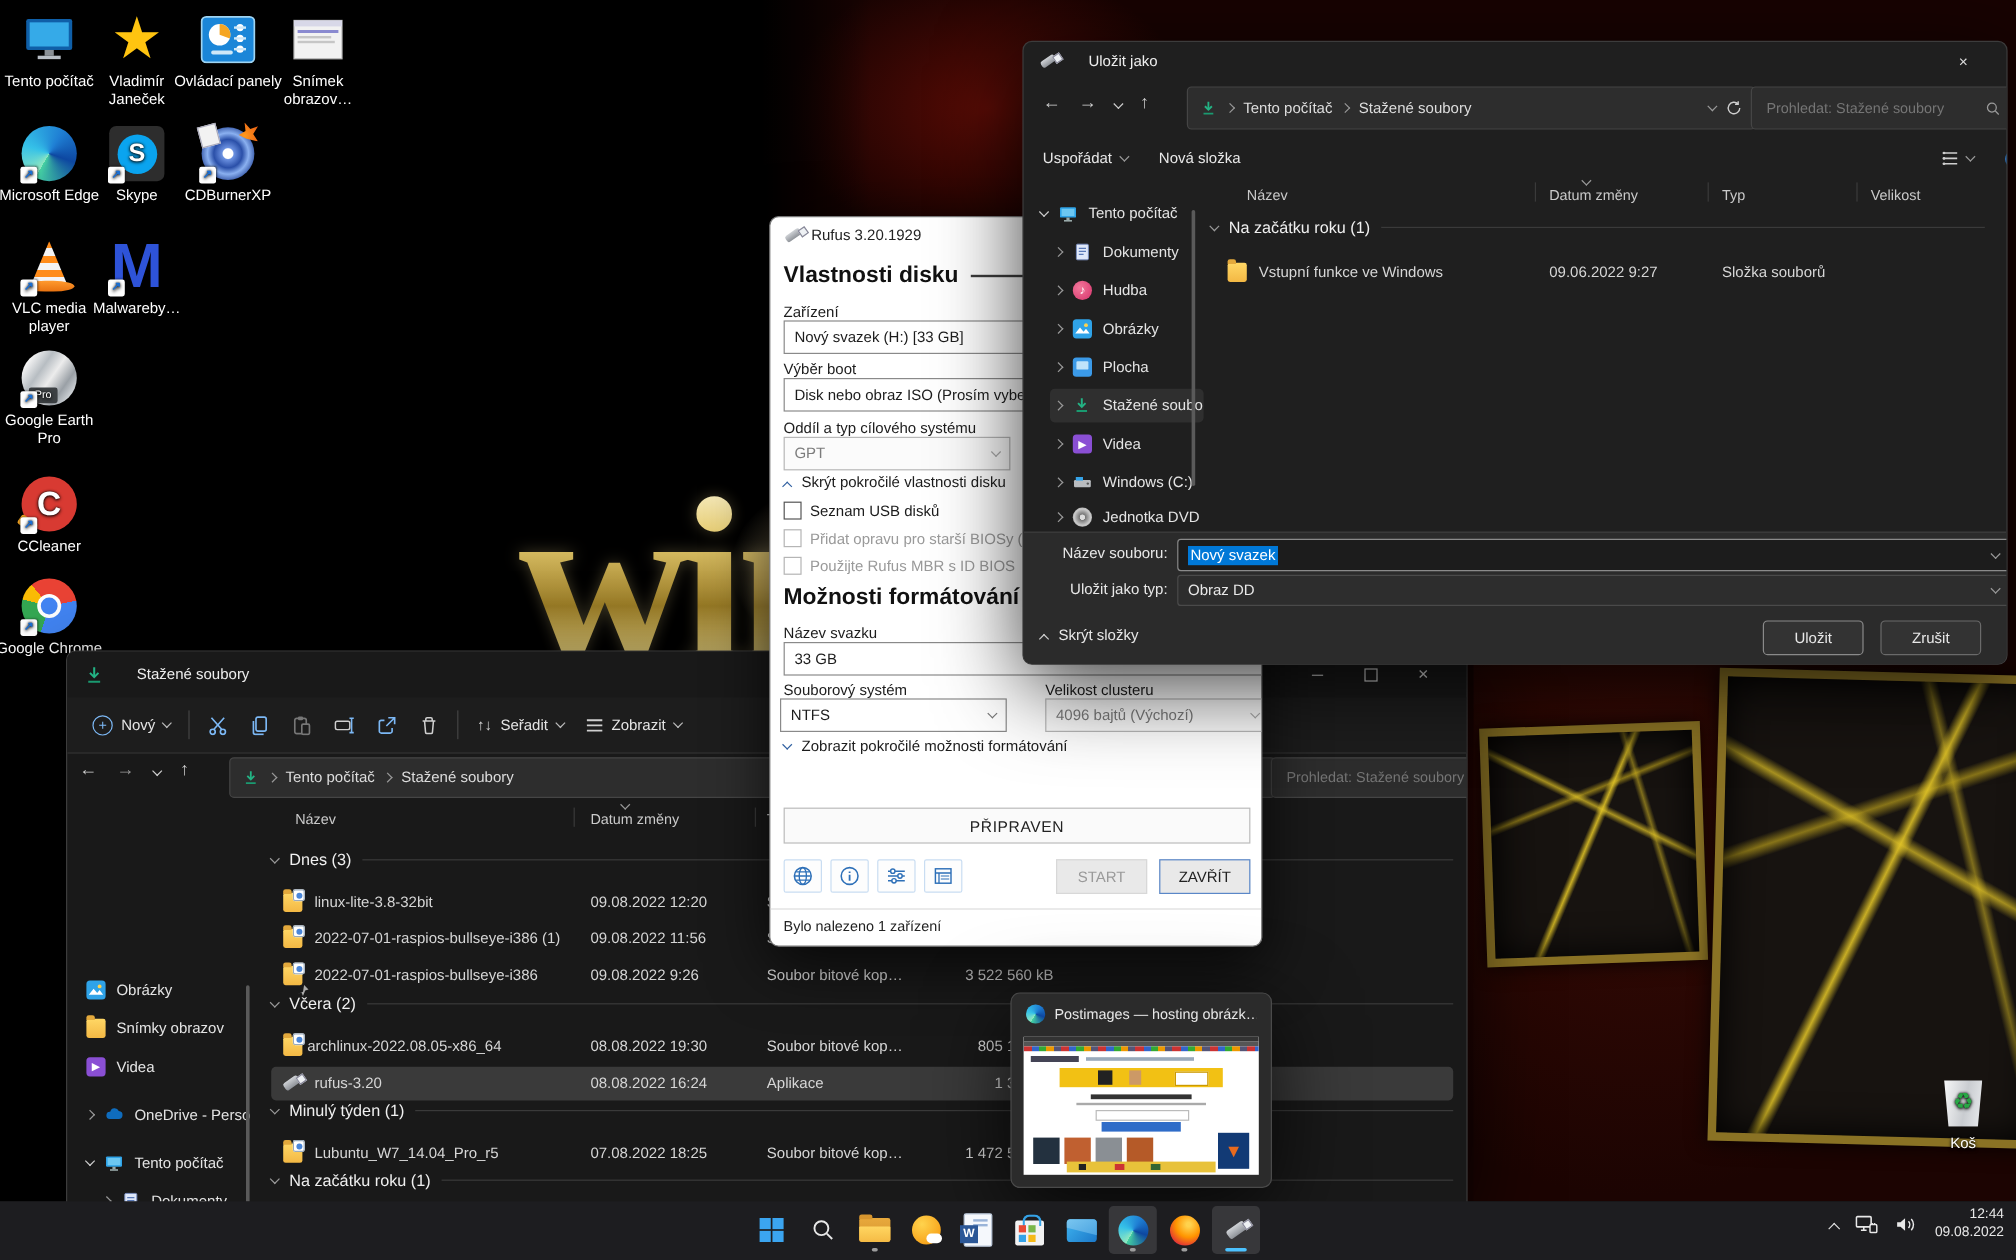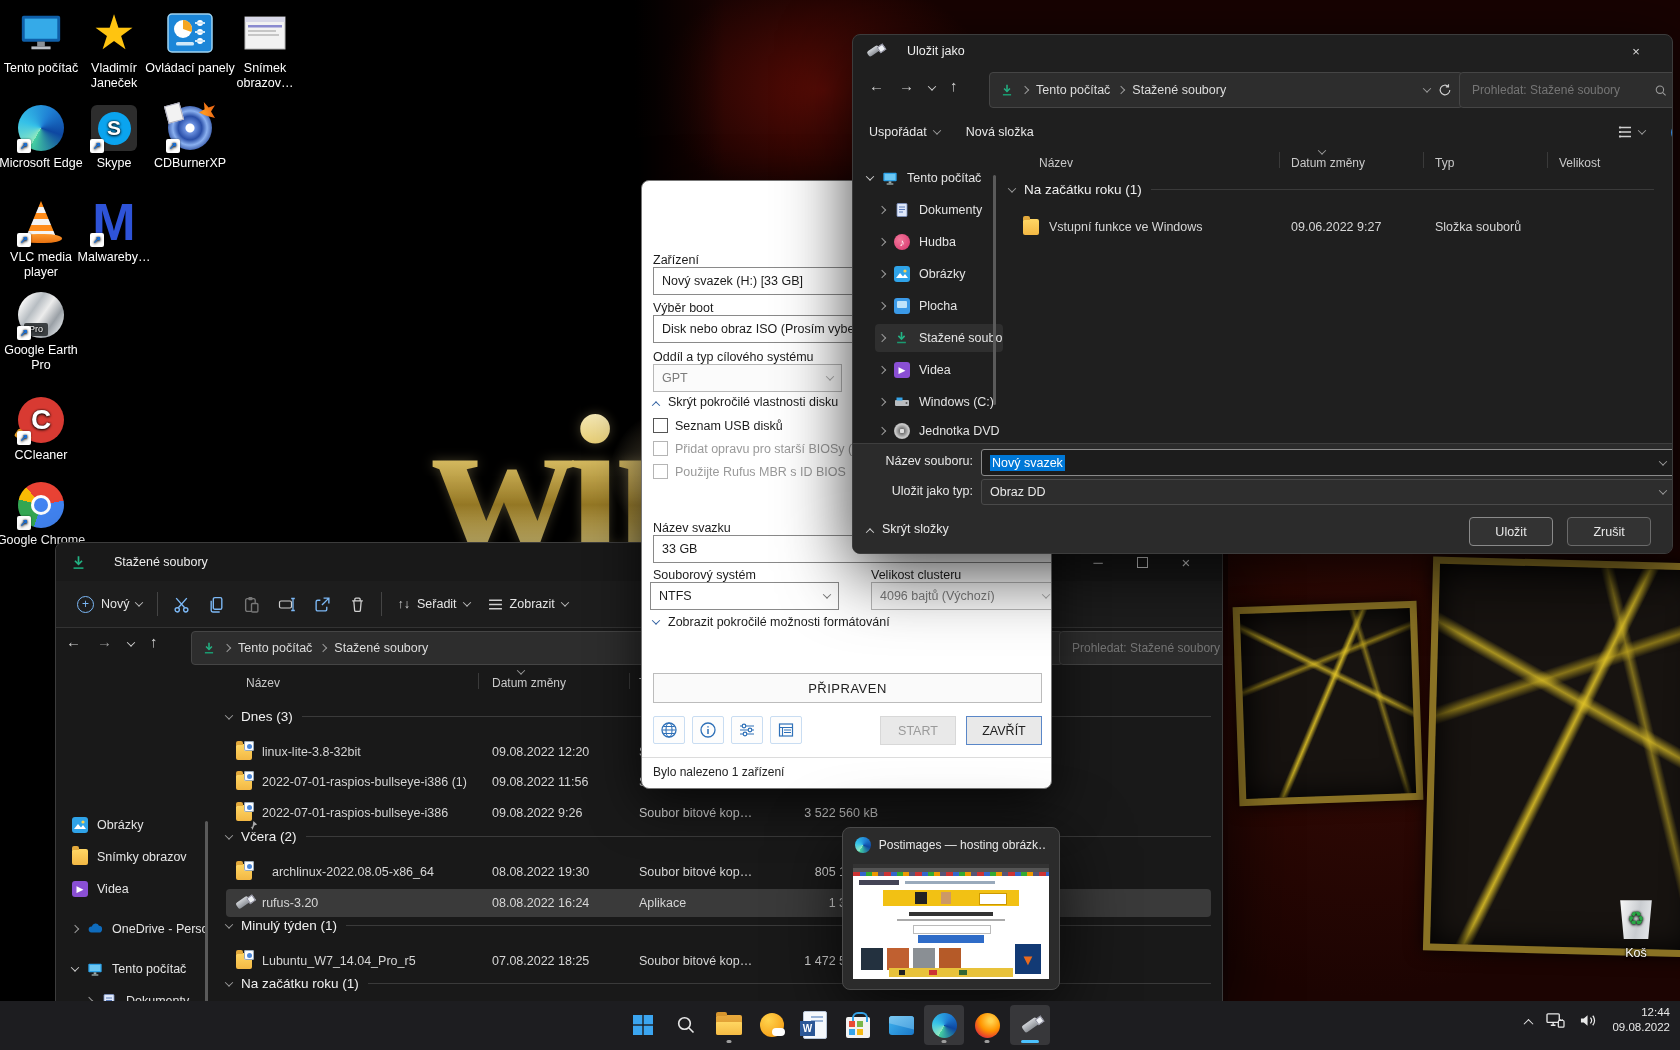--- a/index.html
+++ b/index.html
@@ -422,21 +422,21 @@
       <div class="grp abs" style="left:170px;top:286px;width:985px;">
         <span class="cv cv-d cv-s" style="color:#9a9a9a;"></span>
           <span>Včera (2)</span>
           <div class="rule"></div>
         </div>
 
       <div class="abs row" style="left:170px;top:315px;width:985px;height:28px;">
         <span class="mi fold" style="margin-left:10px;">
             <span class="disc-dot"></span>
           </span>
-        <span class="cell" style="margin-left:20px;width:220px;">archlinux-2022.08.05-x86_64</span>
+        <span class="cell" style="margin-left:4px;width:220px;">archlinux-2022.08.05-x86_64</span>
         <span class="cell" style="position:absolute;left:266px;">08.08.2022 19:30</span>
         <span class="cell" style="position:absolute;left:413px;">Soubor bitové kop…</span>
         <span class="cell" style="position:absolute;left:505px;width:147px;text-align:right;">805 196 kB</span>
       </div>
       <div class="abs row" style="left:170px;top:346px;width:985px;height:28px;background:#3a3a3a;border-radius:4px;">
         <span class="mi" style="margin-left:10px;">
             <span class="usb-stick" style="width:14px;height:7px;margin-top:4px;display:block;"></span>
           </span>
         <span class="cell" style="margin-left:10px;width:220px;">rufus-3.20</span>
         <span class="cell" style="position:absolute;left:266px;">08.08.2022 16:24</span>
@@ -462,20 +462,28 @@
 
       <div class="grp abs" style="left:170px;top:433px;width:985px;">
         <span class="cv cv-d cv-s" style="color:#9a9a9a;"></span>
           <span>Na začátku roku (1)</span>
           <div class="rule"></div>
         </div>
     </div>
   </div>
 
   <div class="lwin" style="left:641px;top:180px;width:409px;height:607px;">
+    <div class="row" style="height:30px;padding:0 12px;gap:8px;font-size:12.5px;color:#222;">
+      <span class="usb-stick" style="width:14px;height:6px;"></span>
+      <span>Rufus 3.20.1929</span>
+    </div>
+    <div class="rh1" style="position:absolute;left:11px;top:38px;width:387px;">
+      <span>Vlastnosti disku</span>
+        <div class="rule"></div>
+      </div>
     <div class="rlbl abs" style="left:11px;top:72px;">Zařízení</div>
     <div class="rcombo" style="left:11px;top:86px;width:387px;">
       <span>Nový svazek (H:) [33 GB]</span>
         <span class="cv cv-d cv-s" style="color:#777;"></span>
       </div>
     <div class="rlbl abs" style="left:11px;top:120px;">Výběr boot</div>
     <div class="rcombo" style="left:11px;top:134px;width:387px;">
       <span>Disk nebo obraz ISO (Prosím vyberte)</span>
         <span class="cv cv-d cv-s" style="color:#777;"></span>
       </div>
@@ -492,20 +500,24 @@
       <span class="box"></span>
         <span>Seznam USB disků</span>
       </div>
     <div class="cb dis abs" style="left:11px;top:260px;">
       <span class="box"></span>
         <span>Přidat opravu pro starší BIOSy (ext</span>
       </div>
     <div class="cb dis abs" style="left:11px;top:283px;">
       <span class="box"></span>
         <span>Použijte Rufus MBR s ID BIOS</span>
+      </div>
+    <div class="rh1" style="position:absolute;left:11px;top:306px;width:387px;">
+      <span style="white-space:nowrap;">Možnosti formátování</span>
+        <div class="rule"></div>
       </div>
     <div class="rlbl abs" style="left:11px;top:340px;">Název svazku</div>
     <div class="rcombo" style="left:11px;top:354px;width:387px;">
       <span>33 GB</span>
       </div>
     <div class="rlbl abs" style="left:11px;top:387px;">Souborový systém</div>
     <div class="rlbl abs" style="left:229px;top:387px;">Velikost clusteru</div>
     <div class="rcombo" style="left:8px;top:401px;width:171px;">
       <span>NTFS</span>
         <span class="cv cv-d cv-s" style="color:#777;"></span>

